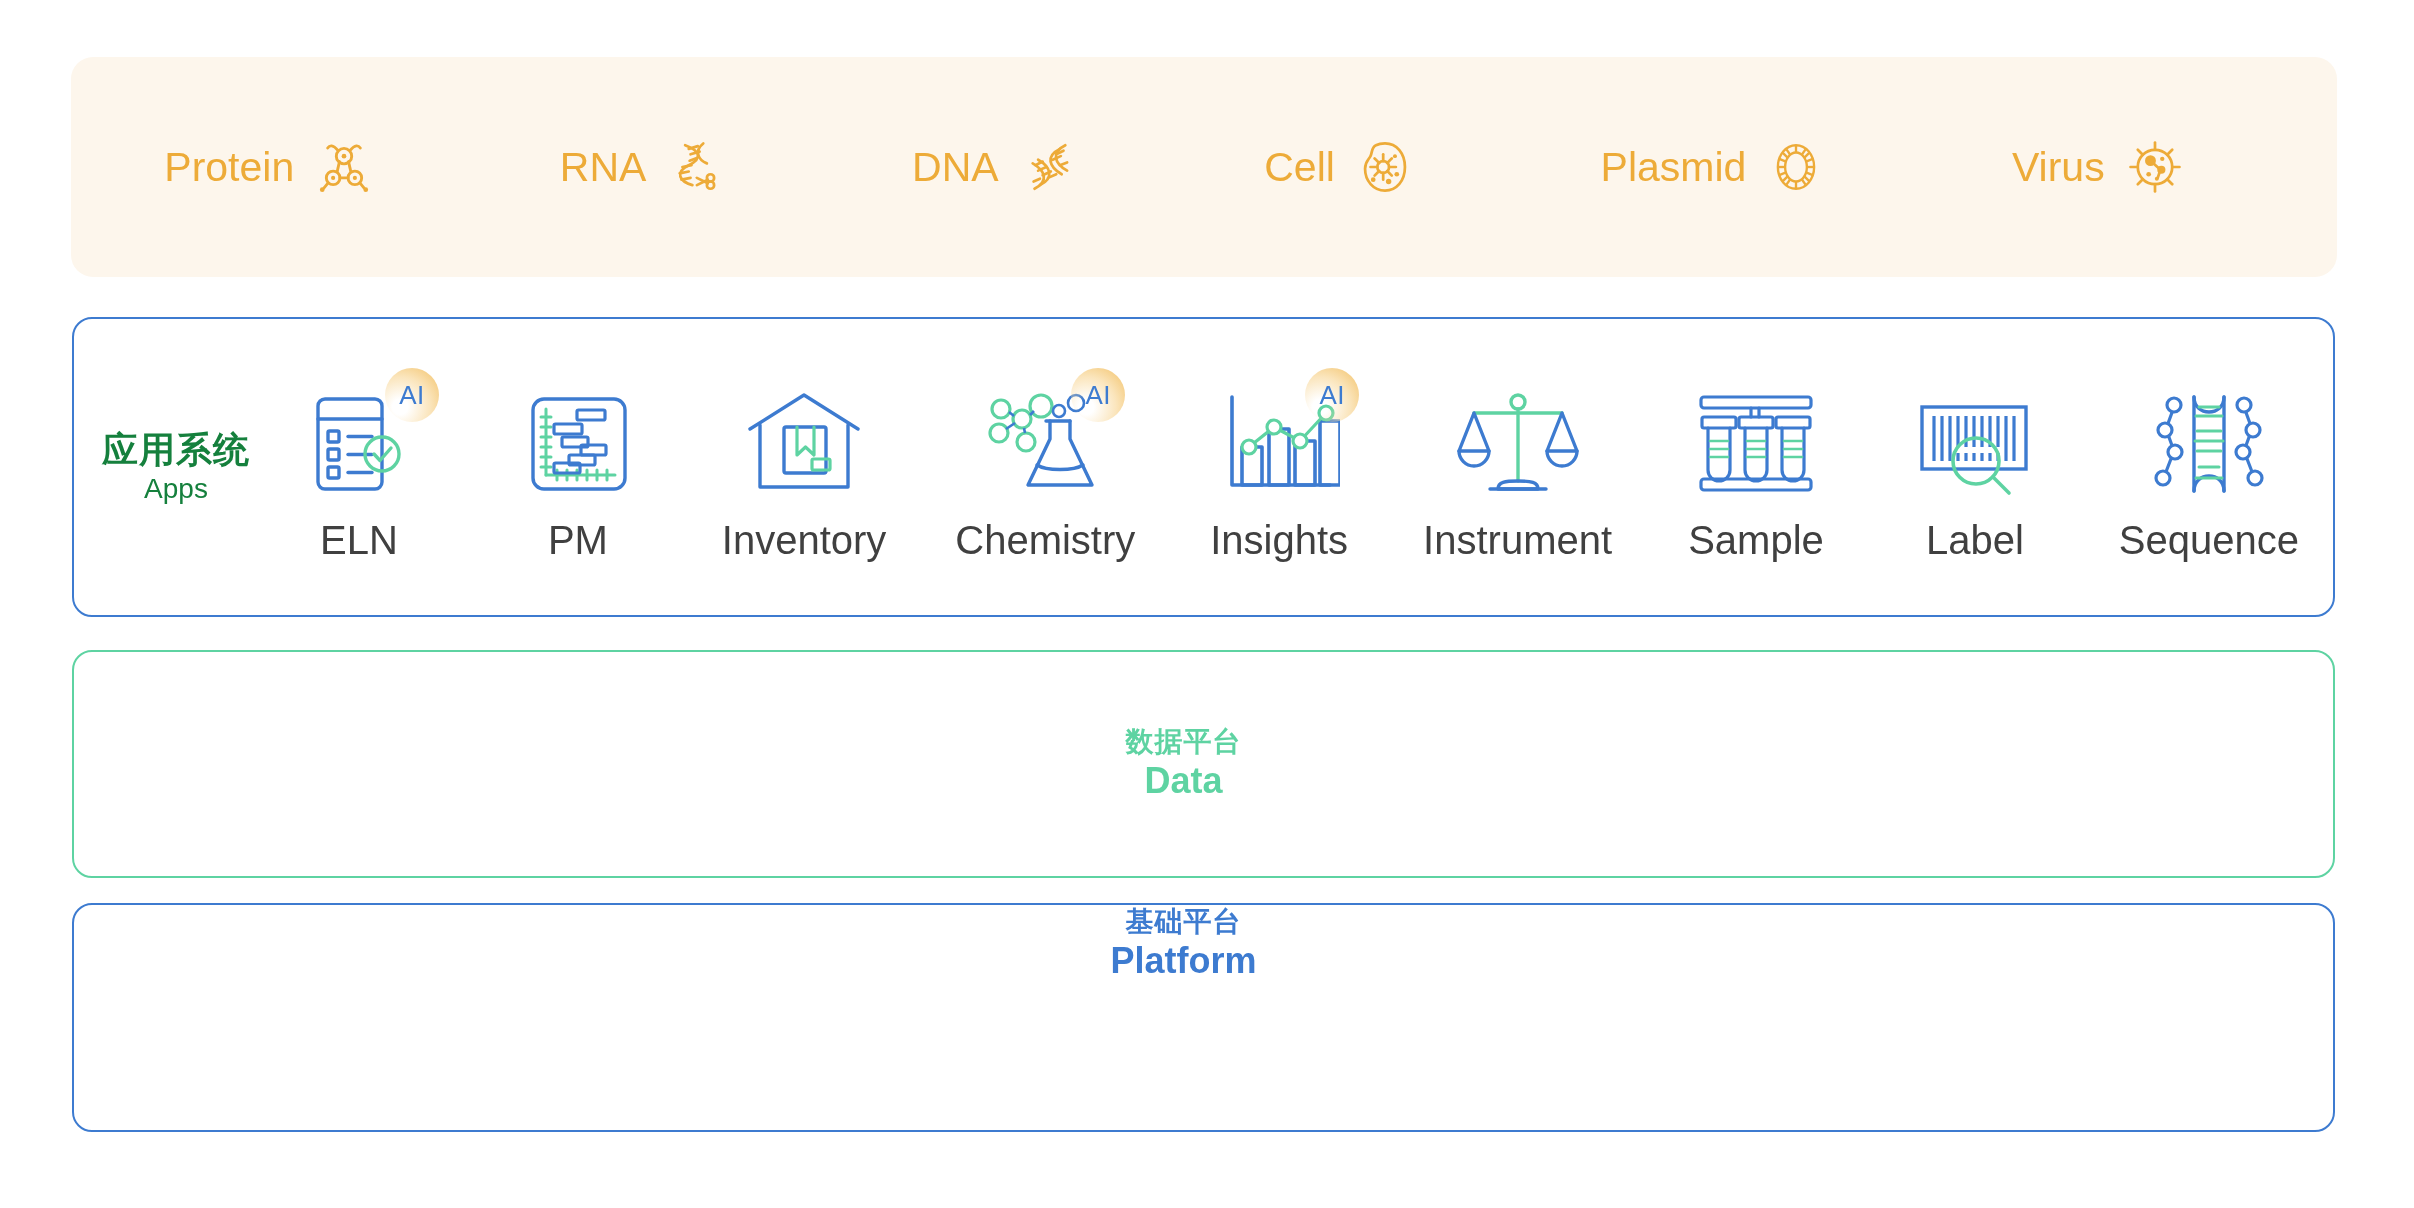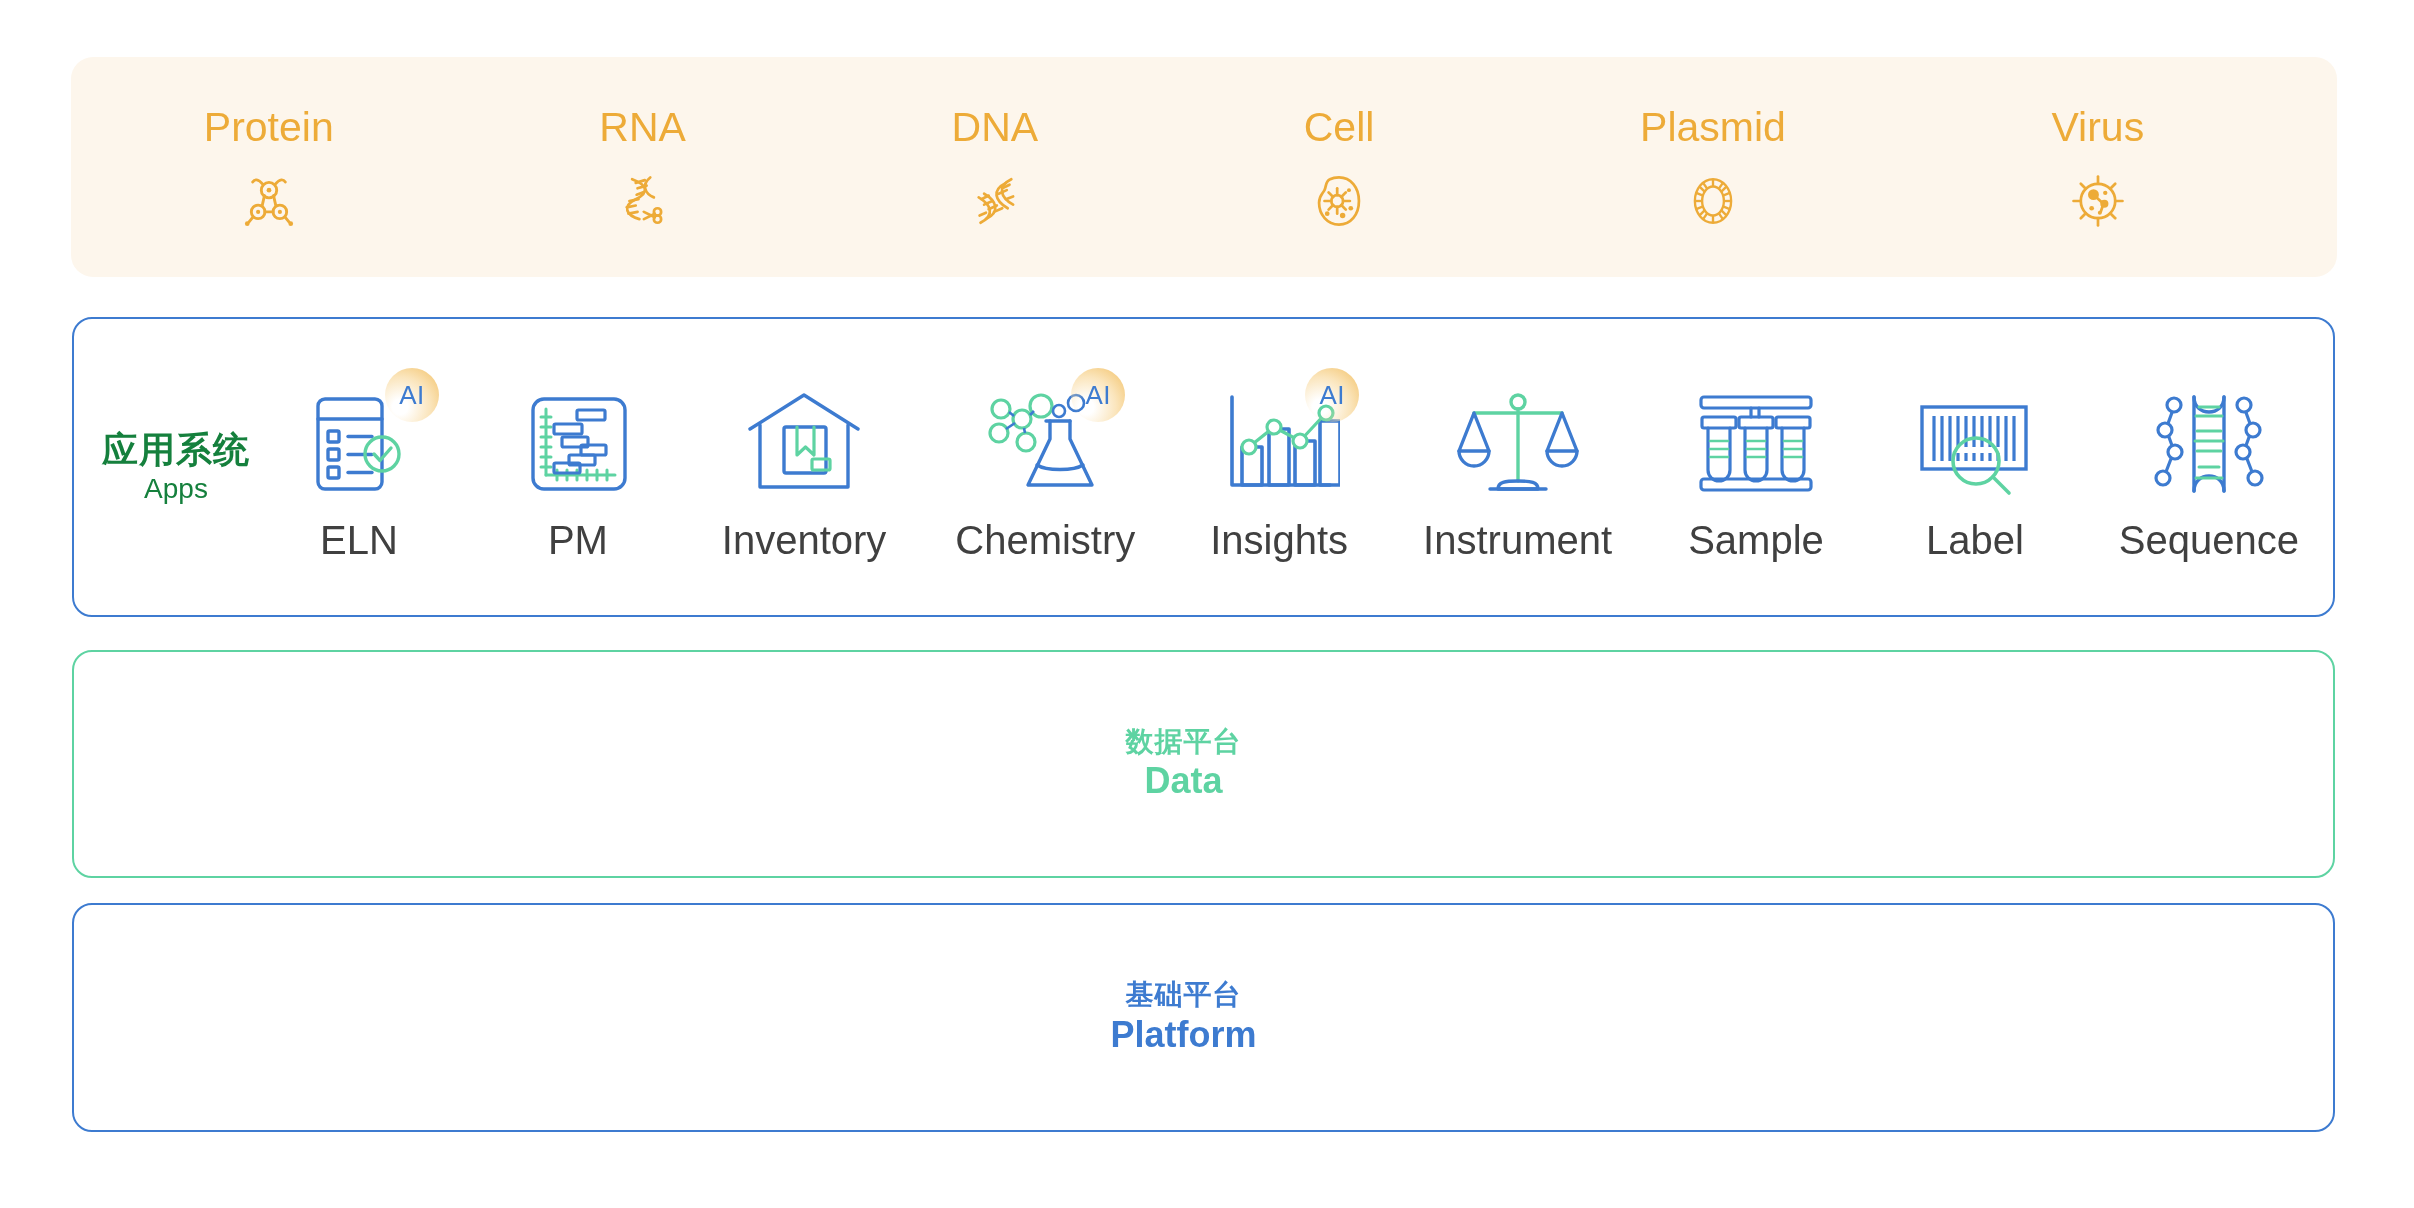--- a/index.html
+++ b/index.html
@@ -52,21 +52,20 @@
     display: flex;
     align-items: center;
     justify-content: space-around;
     padding-right: 60px;
   }
   .scenario-item {
     display: flex;
     align-items: center;
     gap: 21px;
     color: #edab38;
-    flex-direction: column;
   }
   .scenario-item .slabel {
     font-size: 41px;
     font-weight: 400;
     color: #edab38;
     white-space: nowrap;
   }
   .scenario-item .sicon {
     width: 58px;
     height: 58px;
@@ -176,21 +175,21 @@
   .platform-band {
     position: absolute;
     left: 72px;
     top: 903px;
     width: 2263px;
     height: 229px;
     border: 2px solid #3d7bd0;
     border-radius: 20px;
     box-sizing: border-box;
     display: flex;
-    align-items: center;
+    align-items: flex-start;
     justify-content: center;
     background: #ffffff;
   }
   .band-title {
     text-align: center;
     line-height: 1.22;
     position: relative;
     left: -20px;
   }
   .band-title .cn {

